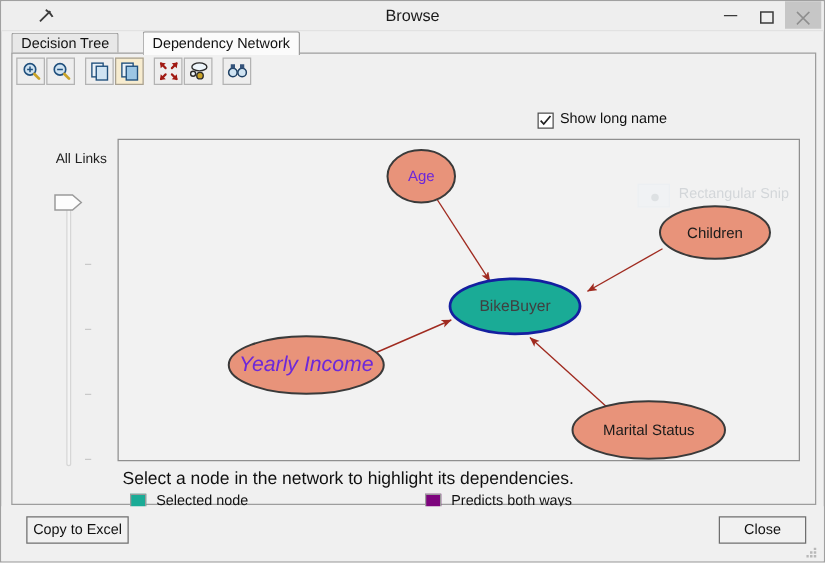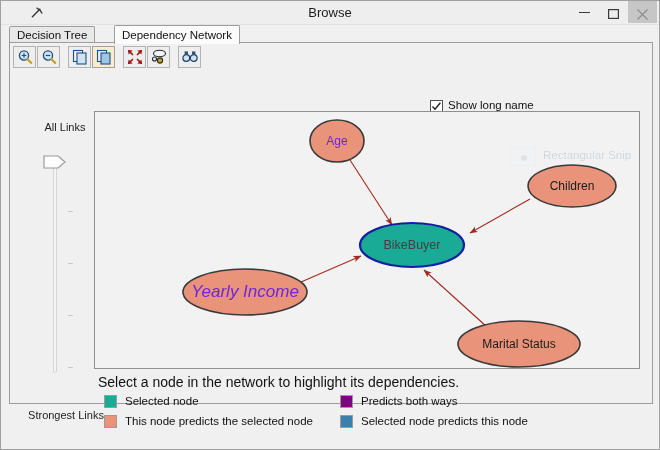--- a/index.html
+++ b/index.html
@@ -38,21 +38,21 @@
   .tbtn{float:left;width:23px;height:22px;margin-right:1px;
         border:1px solid transparent;box-sizing:border-box;cursor:default;
         position:relative;}
   .tbtn.framed{border:1px solid #b3b3b3;background:#eeeeee;}
   .tbtn.pressed{border:1px solid #a8a090;background:#f7eccf;}
   .tbtn.gap{margin-left:7px;}
   .tbtn svg{position:absolute;left:50%;top:50%;
             transform:translate(-50%,-50%);display:block;}
 
   
-  #longname{position:absolute;left:420px;top:56px;height:14px;cursor:default;}
+  #longname{position:absolute;left:420px;top:46px;height:14px;cursor:default;}
   #cbx{float:left;width:11px;height:11px;border:1px solid #4d4d4d;
        background:#fff;position:relative;margin-top:1px;}
   #cbx svg{position:absolute;left:1px;top:1px;}
   #longname span{float:left;margin-left:5px;font-size:11.5px;}
 
   
   #alllinks{position:absolute;left:20px;top:78px;width:70px;text-align:center;
             font-size:11px;color:#222;}
   #slider{position:absolute;left:38px;top:112px;width:14px;height:222px;}
   #strack{position:absolute;left:5px;top:6px;width:4px;height:212px;
@@ -267,13 +267,27 @@
     <div class="lgitem" style="left:330px;top:352px;">
       <div class="sw" style="background:#7d047d;"></div>
       <span>Predicts both ways</span>
     </div>
     <div class="lgitem" style="left:330px;top:372px;">
       <div class="sw" style="background:#3a7fad;"></div>
       <span>Selected node predicts this node</span>
     </div>
   </div>
 
+  <div id="footer">
+    <div class="dlgbtn" id="copyexcel">Copy to Excel</div>
+    <div class="dlgbtn" id="closebtn">Close</div>
+    <svg id="grip" viewBox="0 0 9 9">
+      <g fill="#b8b8b8">
+        <rect x="6" y="0" width="2" height="2"></rect>
+          <rect x="3" y="3" width="2" height="2"></rect>
+        <rect x="6" y="3" width="2" height="2"></rect>
+          <rect x="0" y="6" width="2" height="2"></rect>
+        <rect x="3" y="6" width="2" height="2"></rect>
+          <rect x="6" y="6" width="2" height="2"></rect>
+      </g>
+    </svg>
+  </div>
 </div>
 
 </body></html>

